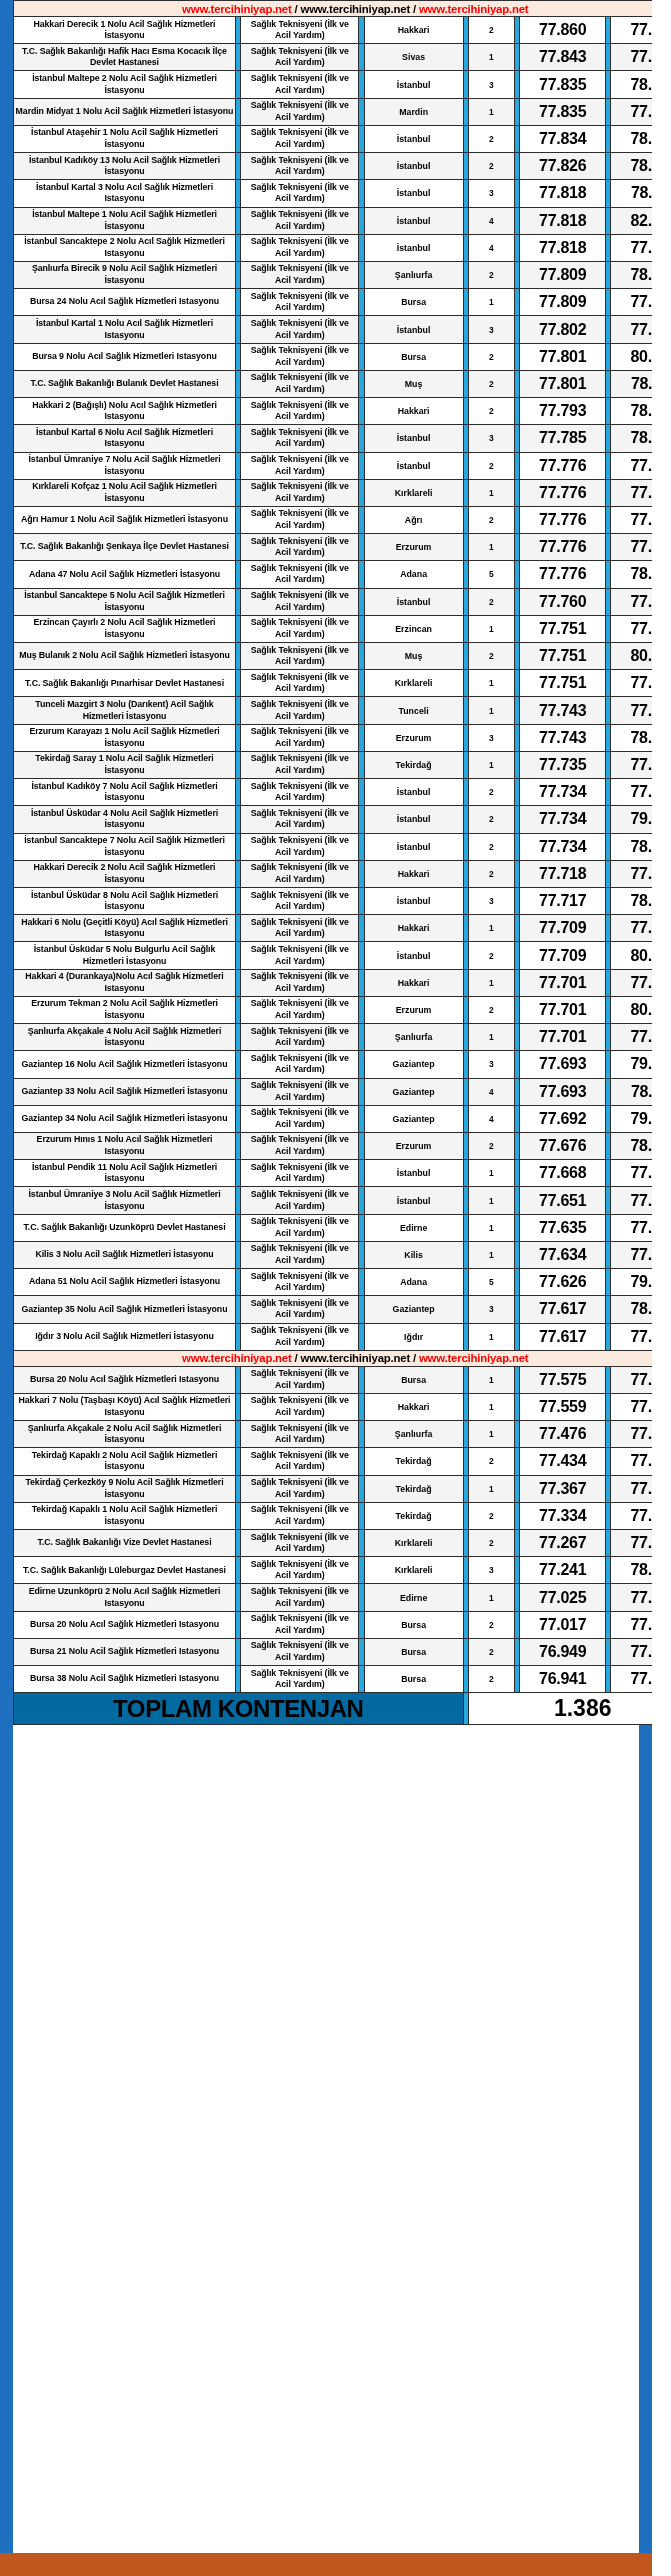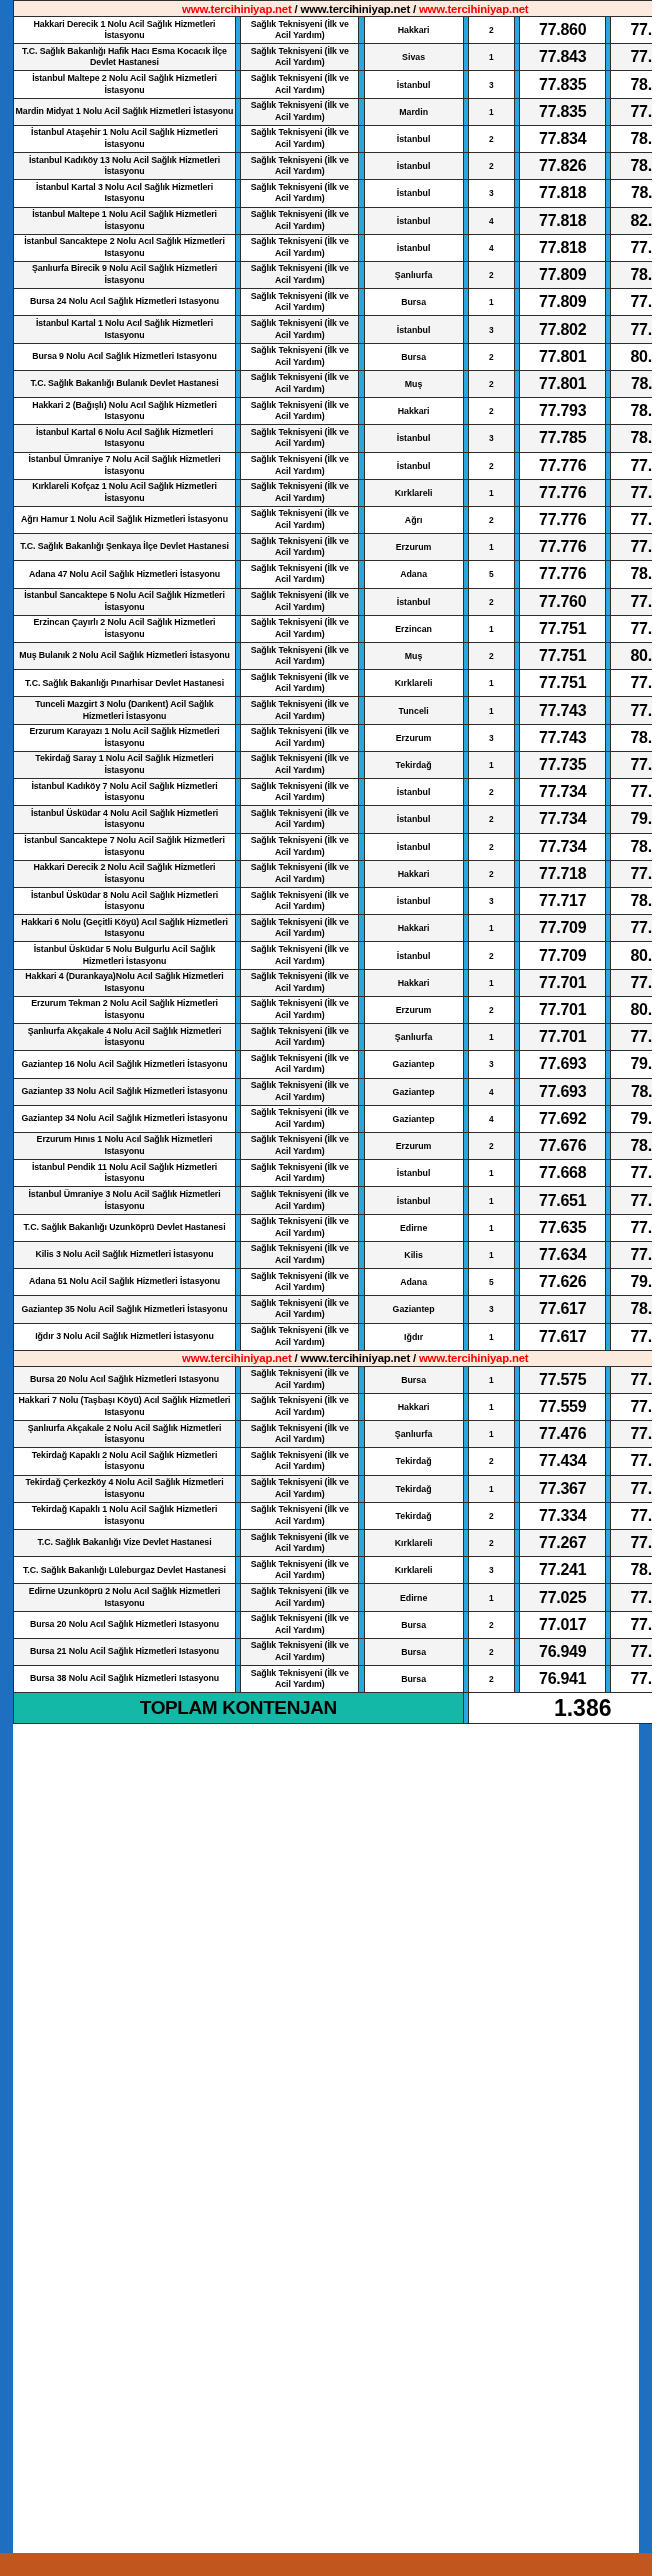--- a/index.html
+++ b/index.html
@@ -112,25 +112,25 @@
     color: #000000;
     white-space: nowrap;
     letter-spacing: -0.2px;
   }
   .wm-red { color: #ff0000; }
   .wm-blk { color: #000000; }
 
   
   td.total-label {
     text-align: center;
-    font-size: 19px;
+    font-size: 24px;
     font-weight: bold;
     letter-spacing: -0.4px;
     padding: 6px 0;
-    background: #14b8a6;
+    background: #0369a1;
     color: #000;
   }
   td.total-value {
     text-align: center;
     font-size: 23px;
     font-weight: bold;
     background: #ffffff;
     color: #000;
   }
   td.total-sep {
@@ -853,21 +853,21 @@
             <td class="sep"></td>
             <td class="cell-city">Tekirdağ</td>
             <td class="sep"></td>
             <td class="cell-quota">2</td>
             <td class="sep"></td>
             <td class="cell-score">77.434</td>
             <td class="sep"></td>
             <td class="cell-score">77.518</td>
           </tr>
           <tr class="row-even">
-            <td class="cell-name">Tekirdağ Çerkezköy 4 Nolu Acil Sağlık Hizmetleri İstasyonu</td>
+            <td class="cell-name">Tekirdağ Çerkezköy 9 Nolu Acil Sağlık Hizmetleri İstasyonu</td>
             <td class="sep"></td>
             <td class="cell-title">Sağlık Teknisyeni (İlk ve Acil Yardım)</td>
             <td class="sep"></td>
             <td class="cell-city">Tekirdağ</td>
             <td class="sep"></td>
             <td class="cell-quota">1</td>
             <td class="sep"></td>
             <td class="cell-score">77.367</td>
             <td class="sep"></td>
             <td class="cell-score">77.367</td>

